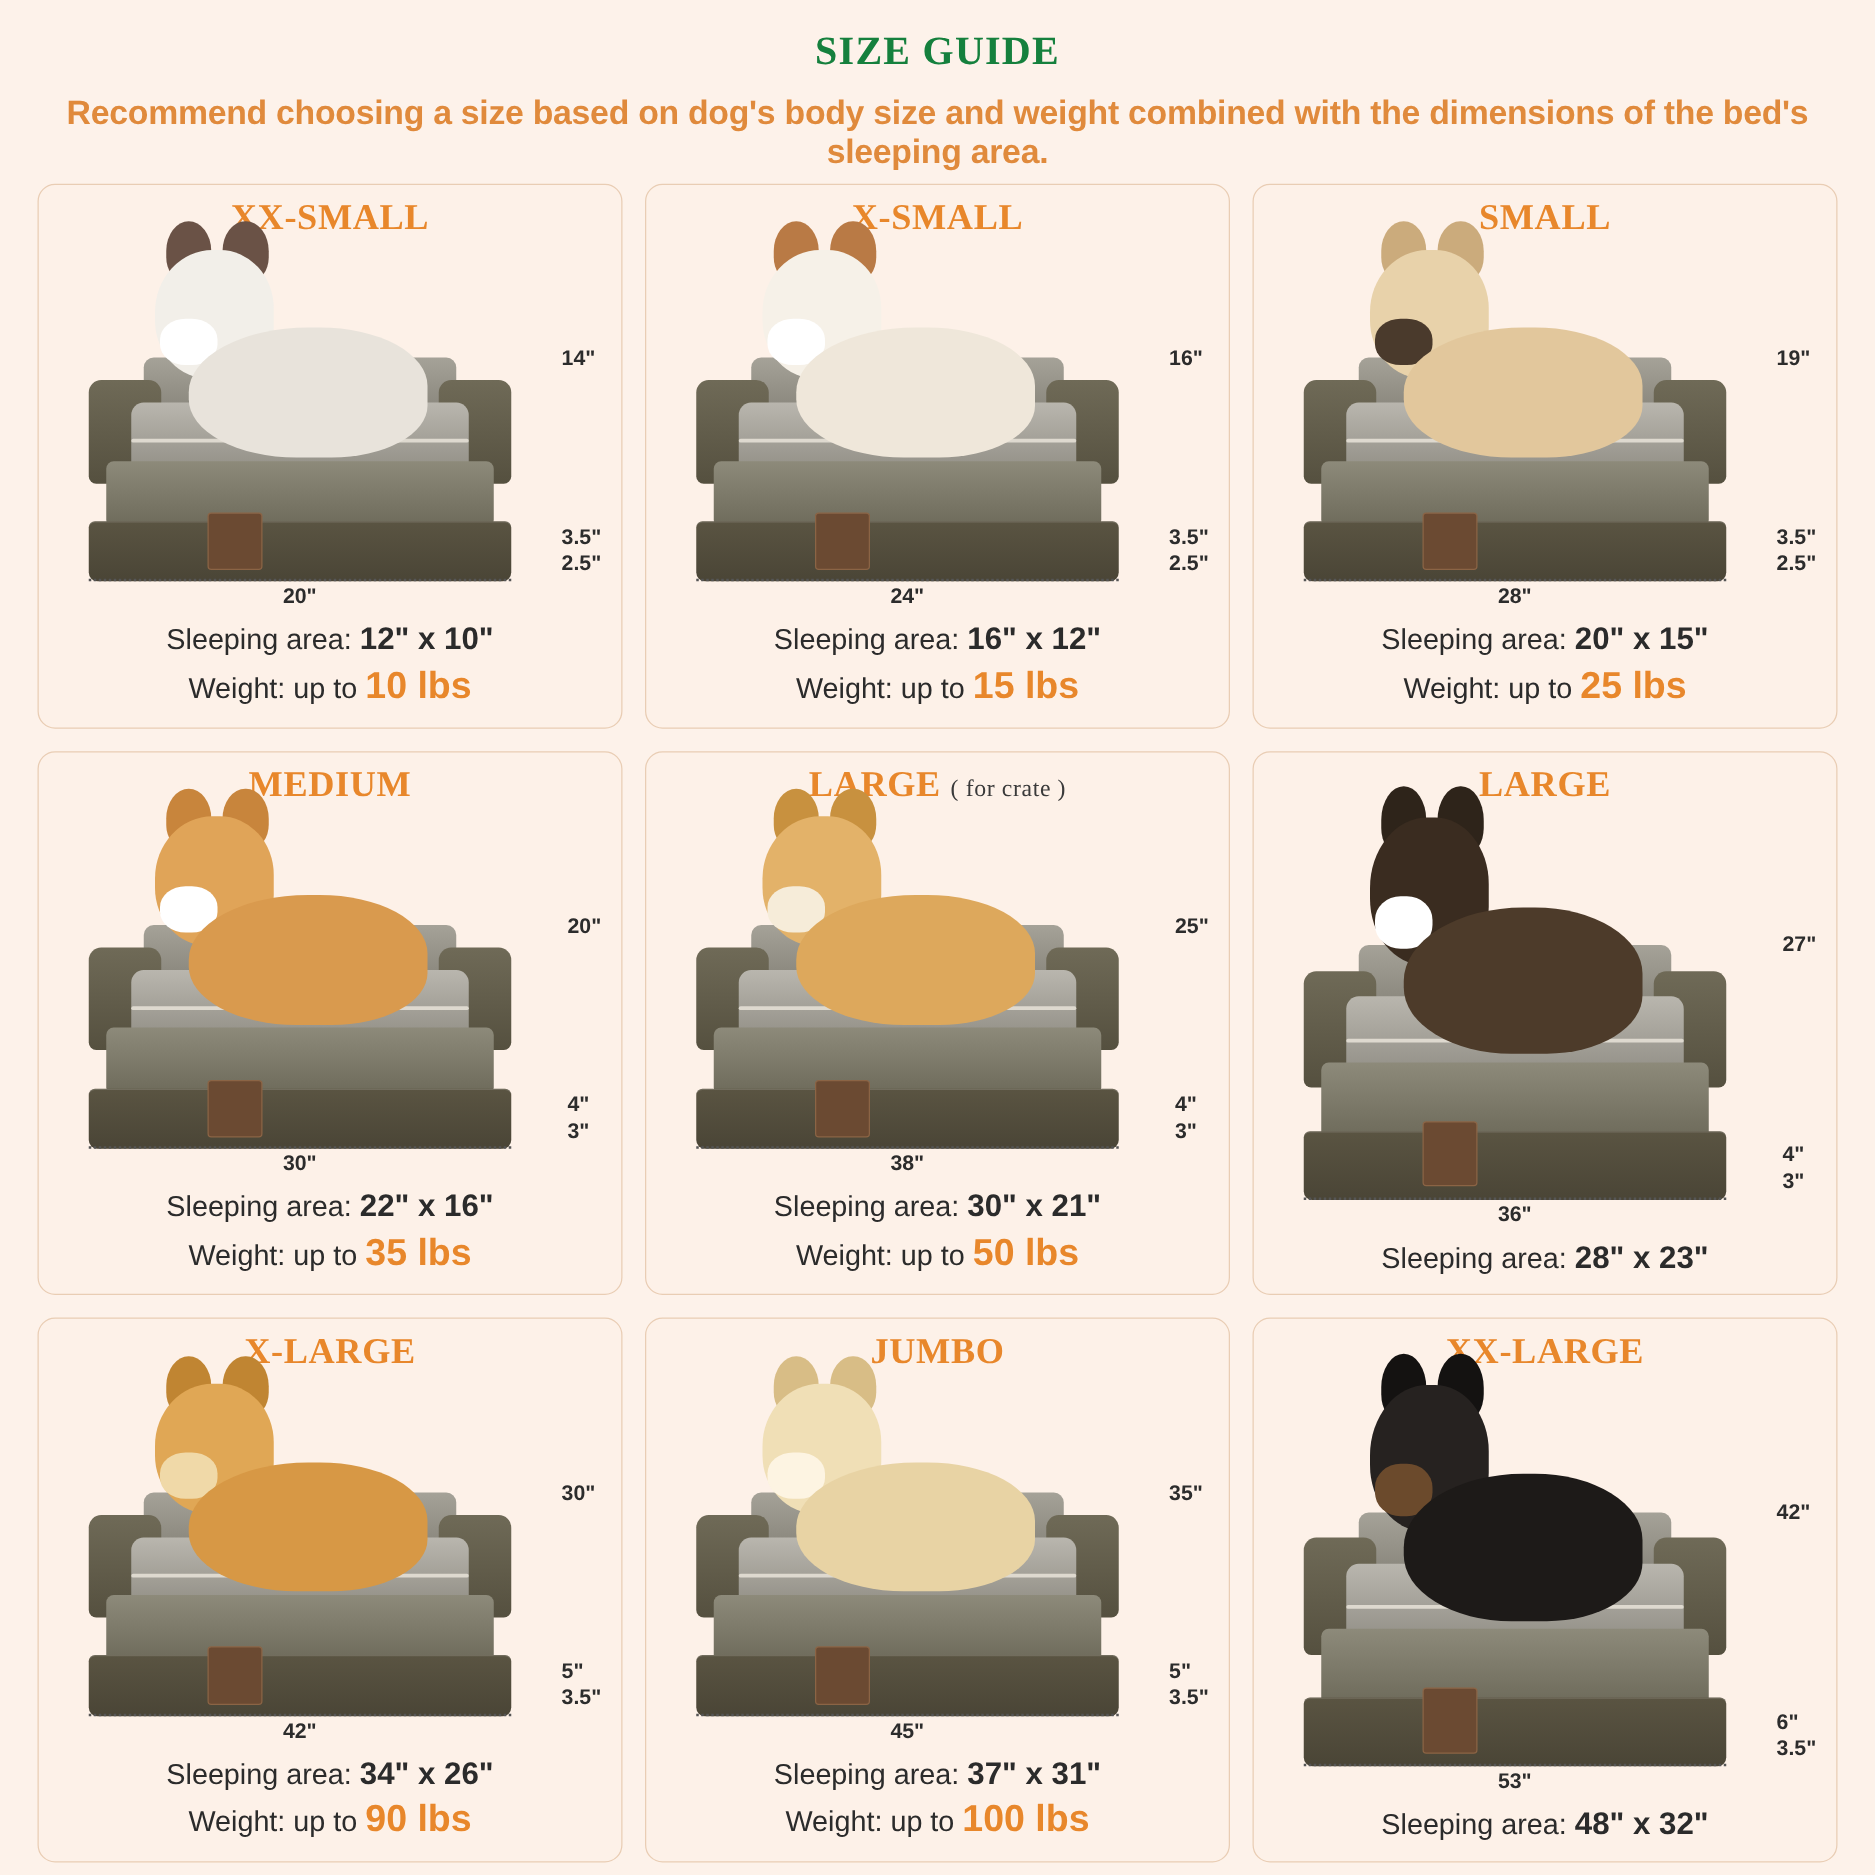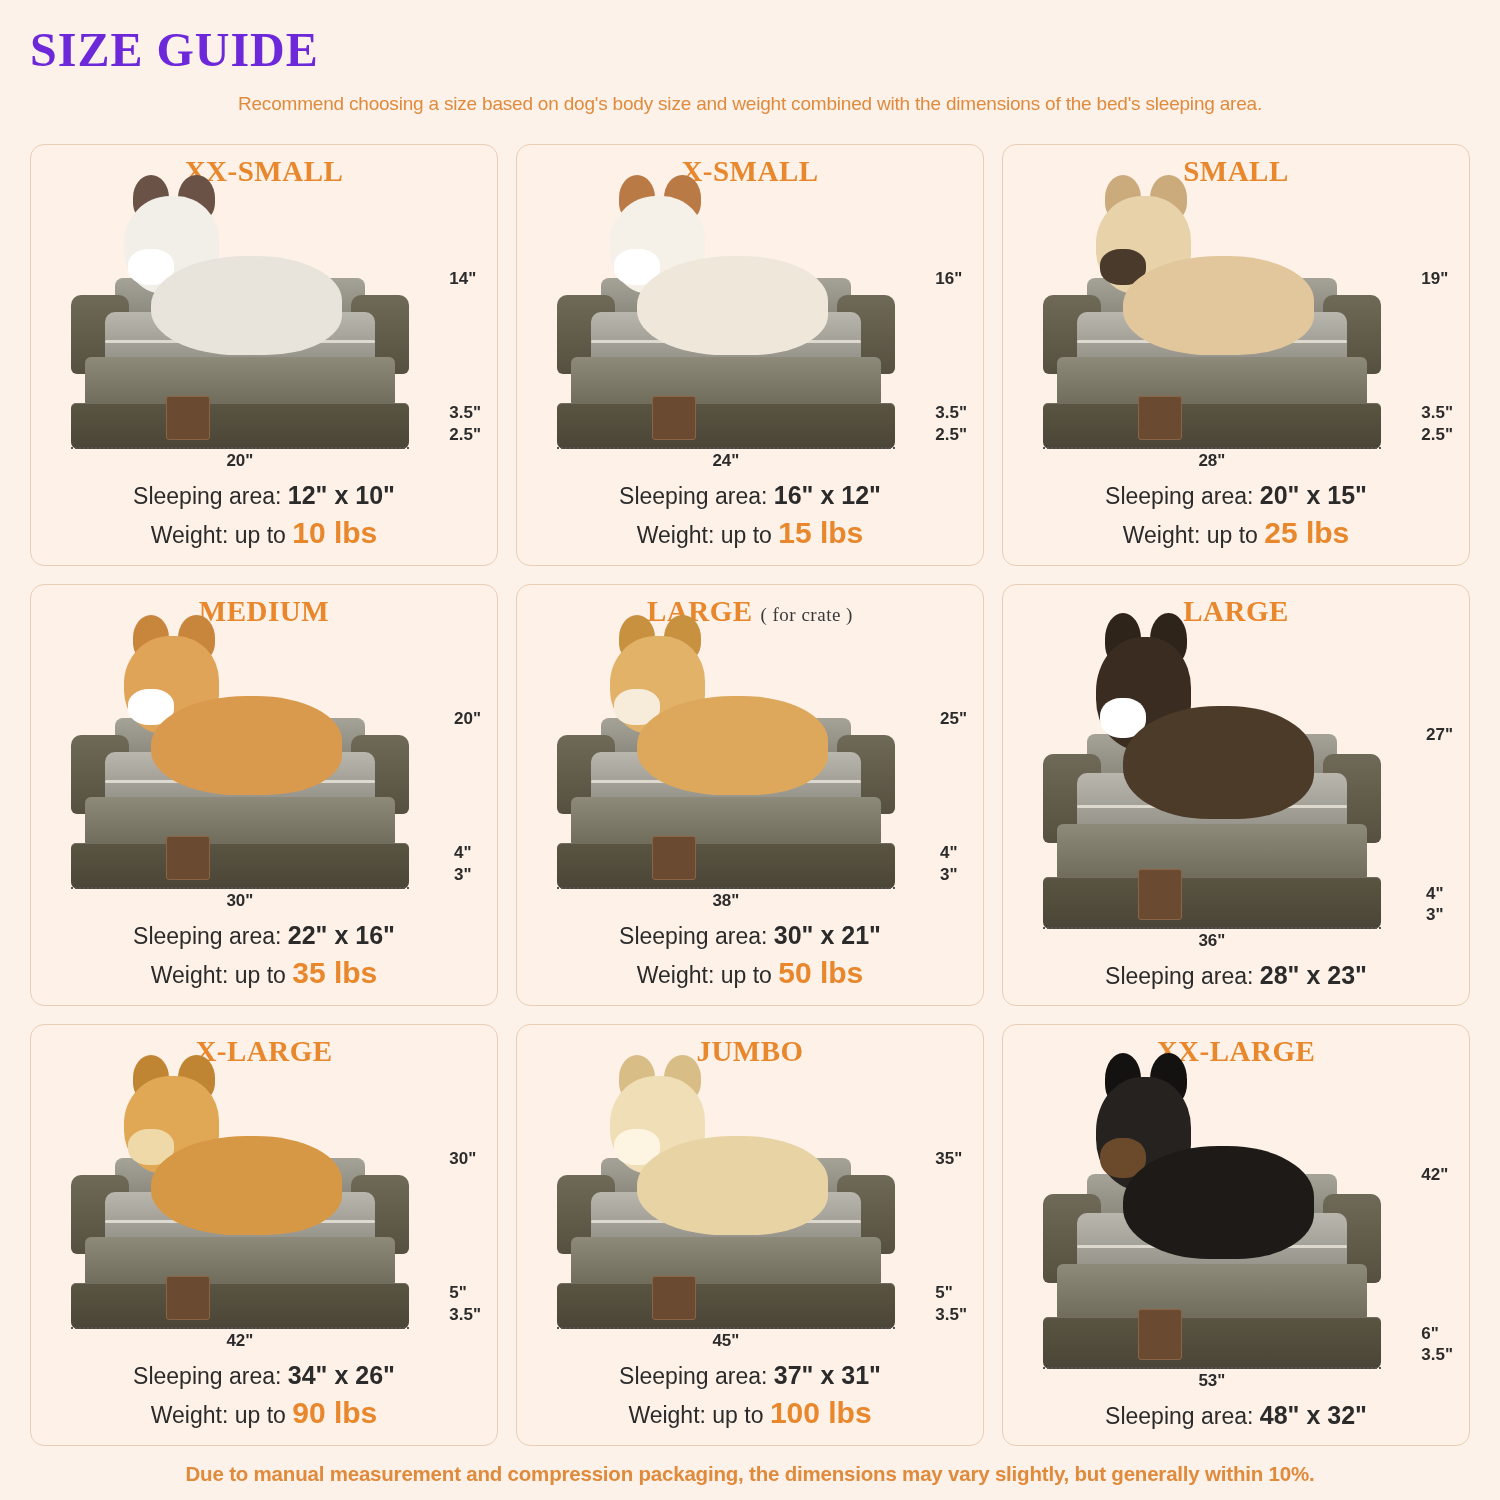--- a/index.html
+++ b/index.html
@@ -11,34 +11,34 @@
     overflow: hidden;
   }
   .page {
     width: 1500px; height: 1500px;
     background: #fdf2ea;
     padding: 18px 30px 10px 30px;
     display: flex;
     flex-direction: column;
   }
   .title {
-    text-align: left;
+    text-align: center;
     font-family: "Liberation Serif", serif;
     font-weight: bold;
-    font-size: 48px;
+    font-size: 32px;
     letter-spacing: 1px;
-    color: #6d28d9;
+    color: #15803d;
     margin: 4px 0 16px 0;
   }
   .subtitle {
     text-align: center;
-    font-size: 19px;
-    font-weight: normal;
+    font-size: 27px;
+    font-weight: bold;
     color: #e08a3c;
-    margin-bottom: 29px;
+    margin-bottom: 10px;
     letter-spacing: -0.2px;
   }
   .grid {
     display: grid;
     grid-template-columns: repeat(3, 1fr);
     grid-template-rows: repeat(3, 1fr);
     gap: 18px;
     flex: 1 1 auto;
   }
   .card {
@@ -602,14 +602,13 @@
     </div>
     <div class="specs">
       <div class="spec-line">
         <span class="sa-prefix">Sleeping area: </span>
         <span class="b sa-val">48" x 32"</span>
       </div>
     </div>
   </div>
 </div>
 
-  <div class="footnote">Due to manual measurement and compression packaging, the dimensions may vary slightly, but generally within 10%.</div>
 </div>
 
 </body></html>

